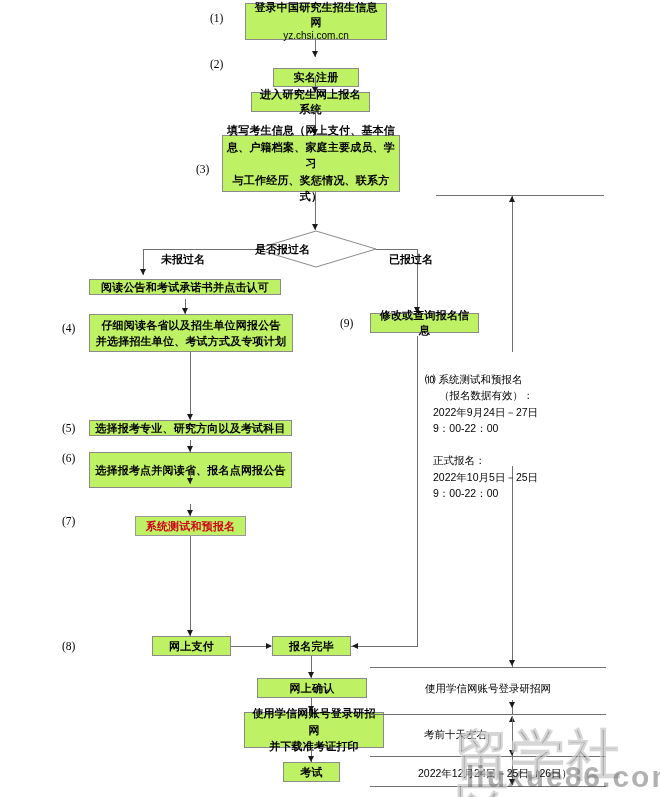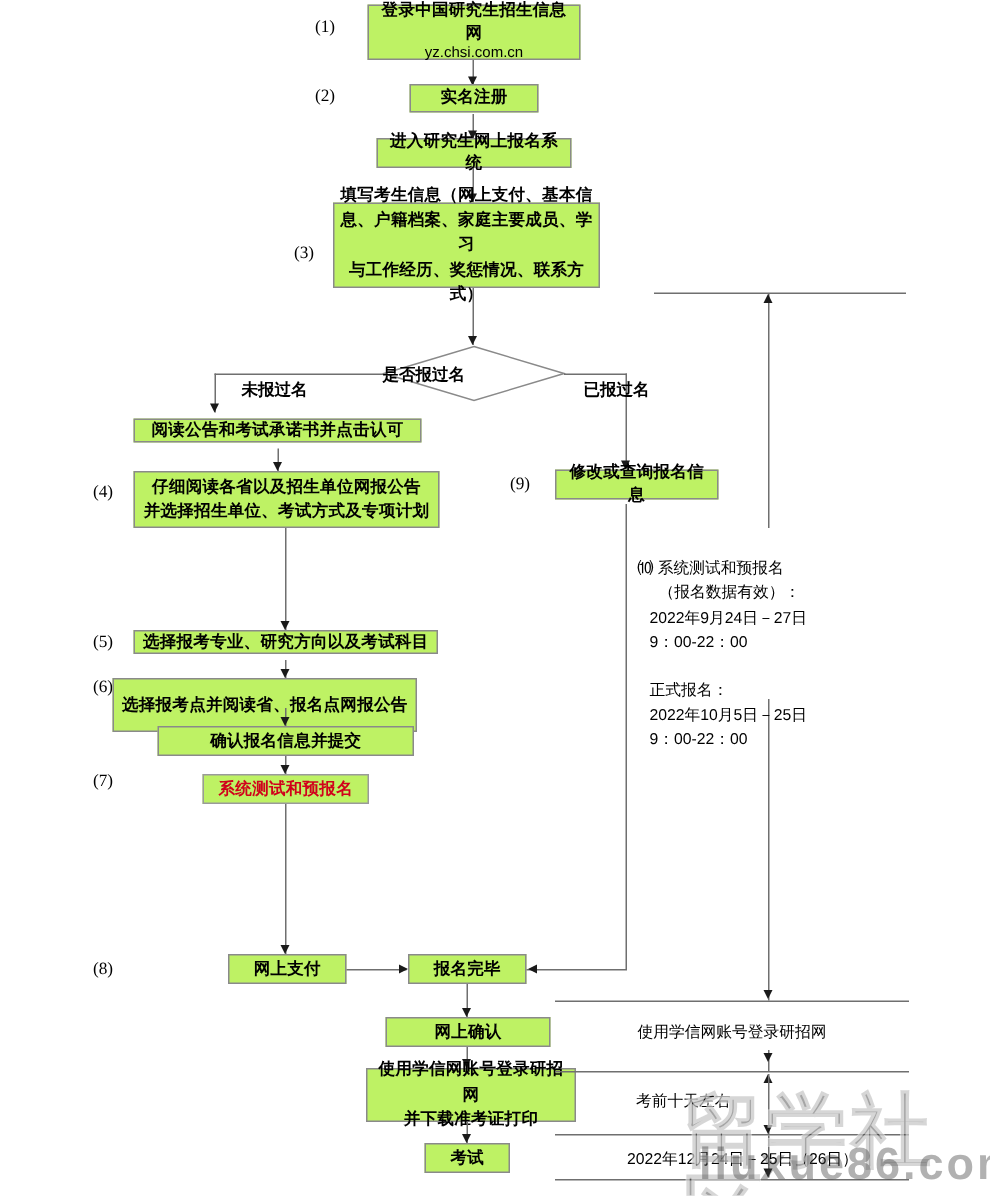--- a/index.html
+++ b/index.html
@@ -71,25 +71,25 @@
   <div class="step-no" style="left:62px;top:640px;">(8)</div>
   <div class="step-no" style="left:340px;top:317px;">(9)</div>
 
   <div class="box" style="left:245px;top:3px;width:142px;height:37px;flex-direction:column;">
     <span class="ln">登录中国研究生招生信息网</span>
     <span class="ln sub">yz.chsi.com.cn</span>
   </div>
   <div class="ln-v" style="left:315px;top:40px;height:17px;"></div>
   <div class="arw down" style="left:312px;top:51px;"></div>
 
-  <div class="box" style="left:273px;top:56px;width:86px;height:19px;">实名注册</div>
+  <div class="box" style="left:273px;top:68px;width:86px;height:19px;">实名注册</div>
   <div class="ln-v" style="left:315px;top:76px;height:17px;"></div>
   <div class="arw down" style="left:312px;top:87px;"></div>
 
-  <div class="box" style="left:251px;top:92px;width:130px;height:20px;">进入研究生网上报名系统</div>
+  <div class="box" style="left:251px;top:92px;width:119px;height:20px;">进入研究生网上报名系统</div>
   <div class="ln-v" style="left:315px;top:112px;height:23px;"></div>
   <div class="arw down" style="left:312px;top:129px;"></div>
 
   <div class="box" style="left:222px;top:135px;width:178px;height:57px;flex-direction:column;line-height:1.5;">
     <span class="ln">填写考生信息（网上支付、基本信</span>
     <span class="ln">息、户籍档案、家庭主要成员、学习</span>
     <span class="ln">与工作经历、奖惩情况、联系方式）</span>
   </div>
   <div class="ln-v" style="left:315px;top:192px;height:38px;"></div>
   <div class="arw down" style="left:312px;top:224px;"></div>
@@ -119,25 +119,24 @@
     <span class="ln">仔细阅读各省以及招生单位网报公告</span>
     <span class="ln">并选择招生单位、考试方式及专项计划</span>
   </div>
   <div class="ln-v" style="left:190px;top:352px;height:68px;"></div>
   <div class="arw down" style="left:187px;top:414px;"></div>
 
   <div class="box" style="left:89px;top:420px;width:203px;height:16px;">选择报考专业、研究方向以及考试科目</div>
   <div class="ln-v" style="left:190px;top:440px;height:12px;"></div>
   <div class="arw down" style="left:187px;top:446px;"></div>
 
-  <div class="box" style="left:75px;top:452px;width:203px;height:36px;">选择报考点并阅读省、报名点网报公告</div>
+  <div class="box" style="left:89px;top:452px;width:203px;height:36px;">选择报考点并阅读省、报名点网报公告</div>
   <div class="ln-v" style="left:190px;top:472px;height:12px;"></div>
   <div class="arw down" style="left:187px;top:478px;"></div>
 
-  <div class="box" style="left:105px;top:484px;width:171px;height:20px;">确认报名信息并提交</div>
   <div class="ln-v" style="left:190px;top:504px;height:12px;"></div>
   <div class="arw down" style="left:187px;top:510px;"></div>
 
   <div class="box red" style="left:135px;top:516px;width:111px;height:20px;">系统测试和预报名</div>
   <div class="ln-v" style="left:190px;top:536px;height:100px;"></div>
   <div class="arw down" style="left:187px;top:630px;"></div>
 
   <div class="box" style="left:152px;top:636px;width:79px;height:20px;">网上支付</div>
   <div class="ln-h" style="left:231px;top:646px;width:40px;"></div>
   <div class="arw right" style="left:266px;top:643px;"></div>

